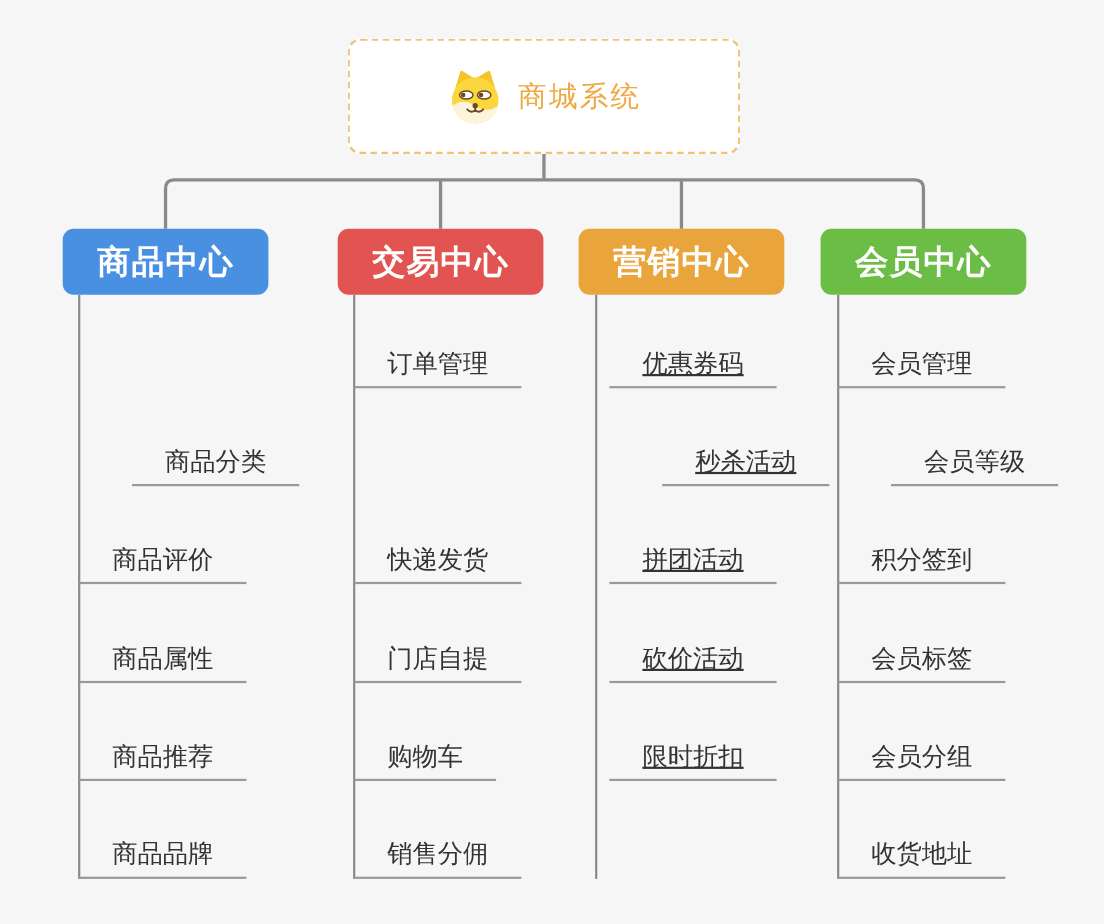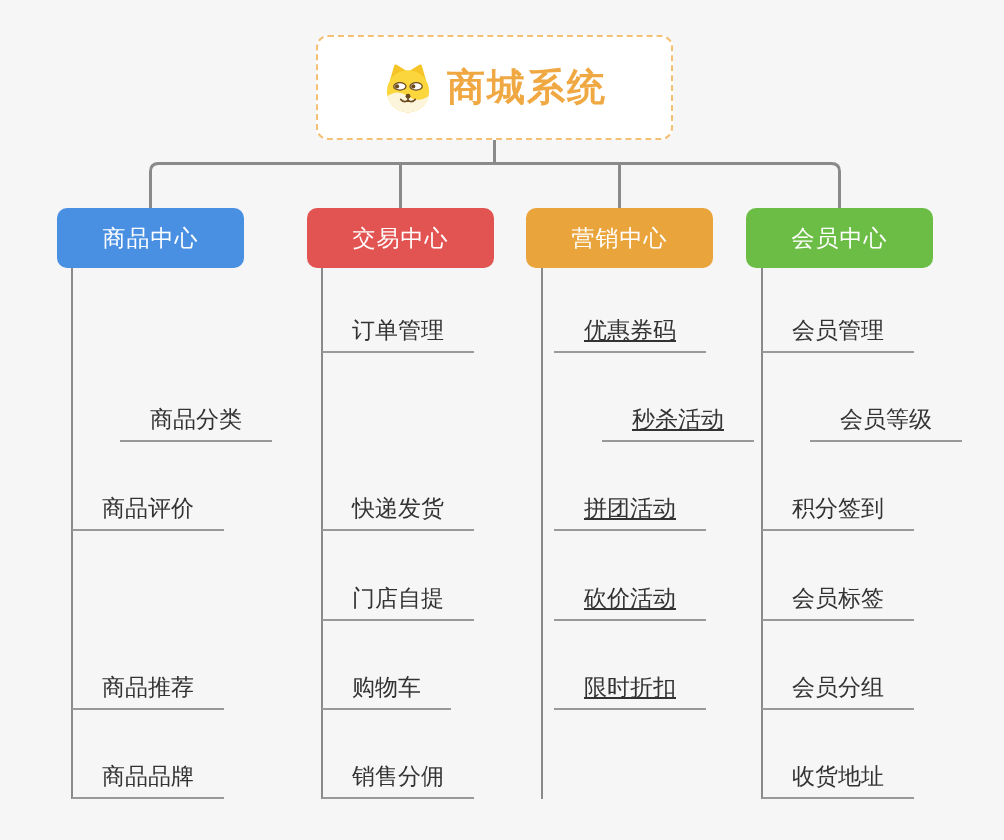--- a/index.html
+++ b/index.html
@@ -7,30 +7,30 @@
           --node_text:#ffffff; }
   * { margin:0; padding:0; box-sizing:border-box; }
   html,body { width:1004px; height:840px; }
   body { background:var(--background); font-family:"Liberation Sans","DejaVu Sans",sans-serif; position:relative; overflow:hidden; }
   .canvas { position:absolute; left:0; top:0; width:1004px; height:840px; }
 
   
   .root-node { position:absolute; left:316px; top:35px; width:357px; height:105px;
     background:#ffffff; border:2px dashed var(--root_border); border-radius:12px;
     display:flex; align-items:center; justify-content:center; gap:13px; }
-  .root-title { font-size:38px; font-weight:700; letter-spacing:2px; color:var(--root_accent); }
+  .root-title { font-size:26px; font-weight:400; letter-spacing:2px; color:var(--root_accent); }
 
   
   svg.connectors { position:absolute; left:0; top:0; }
   svg.connectors path { fill:none; stroke:var(--connector); stroke-width:3; }
 
   
   .branch-node { position:absolute; top:208px; width:187px; height:60px; border-radius:10px;
     display:flex; align-items:center; justify-content:center;
-    color:var(--node_text); font-size:23px; font-weight:400; letter-spacing:1px; }
+    color:var(--node_text); font-size:30px; font-weight:700; letter-spacing:1px; }
   .bx1 { left:57px; } .bx2 { left:307px; } .bx3 { left:526px; } .bx4 { left:746px; }
 
   
   .trunk { position:absolute; top:268px; height:531px; width:2px; background:var(--connector); }
   .tx1 { left:71px; } .tx2 { left:321px; } .tx3 { left:541px; } .tx4 { left:761px; }
 
   
   .leaf { position:absolute; white-space:nowrap; font-size:23px; line-height:30px;
     color:var(--leaf_text); padding:0 30px 6px 30px; border-bottom:2px solid var(--underline); }
   .cx1 { left:72px; } .cx2 { left:322px; } .cx3 { left:554px;text-decoration:underline; } .cx4 { left:762px; }
@@ -90,20 +90,21 @@
     <span>会员中心</span>
   </div>
 
   <div class="trunk tx1"></div>
   <div class="trunk tx2"></div>
   <div class="trunk tx3"></div>
   <div class="trunk tx4"></div>
 
   <div class="leaf cx1 r2">商品分类</div>
   <div class="leaf cx1 r3">商品评价</div>
+  <div class="leaf cx1 r4">商品属性</div>
   <div class="leaf cx1 r5">商品推荐</div>
   <div class="leaf cx1 r6">商品品牌</div>
 
   <div class="leaf cx2 r1">订单管理</div>
   <div class="leaf cx2 r3">快递发货</div>
   <div class="leaf cx2 r4">门店自提</div>
   <div class="leaf cx2 r5">购物车</div>
   <div class="leaf cx2 r6">销售分佣</div>
 
   <div class="leaf cx3 r1">优惠券码</div>

